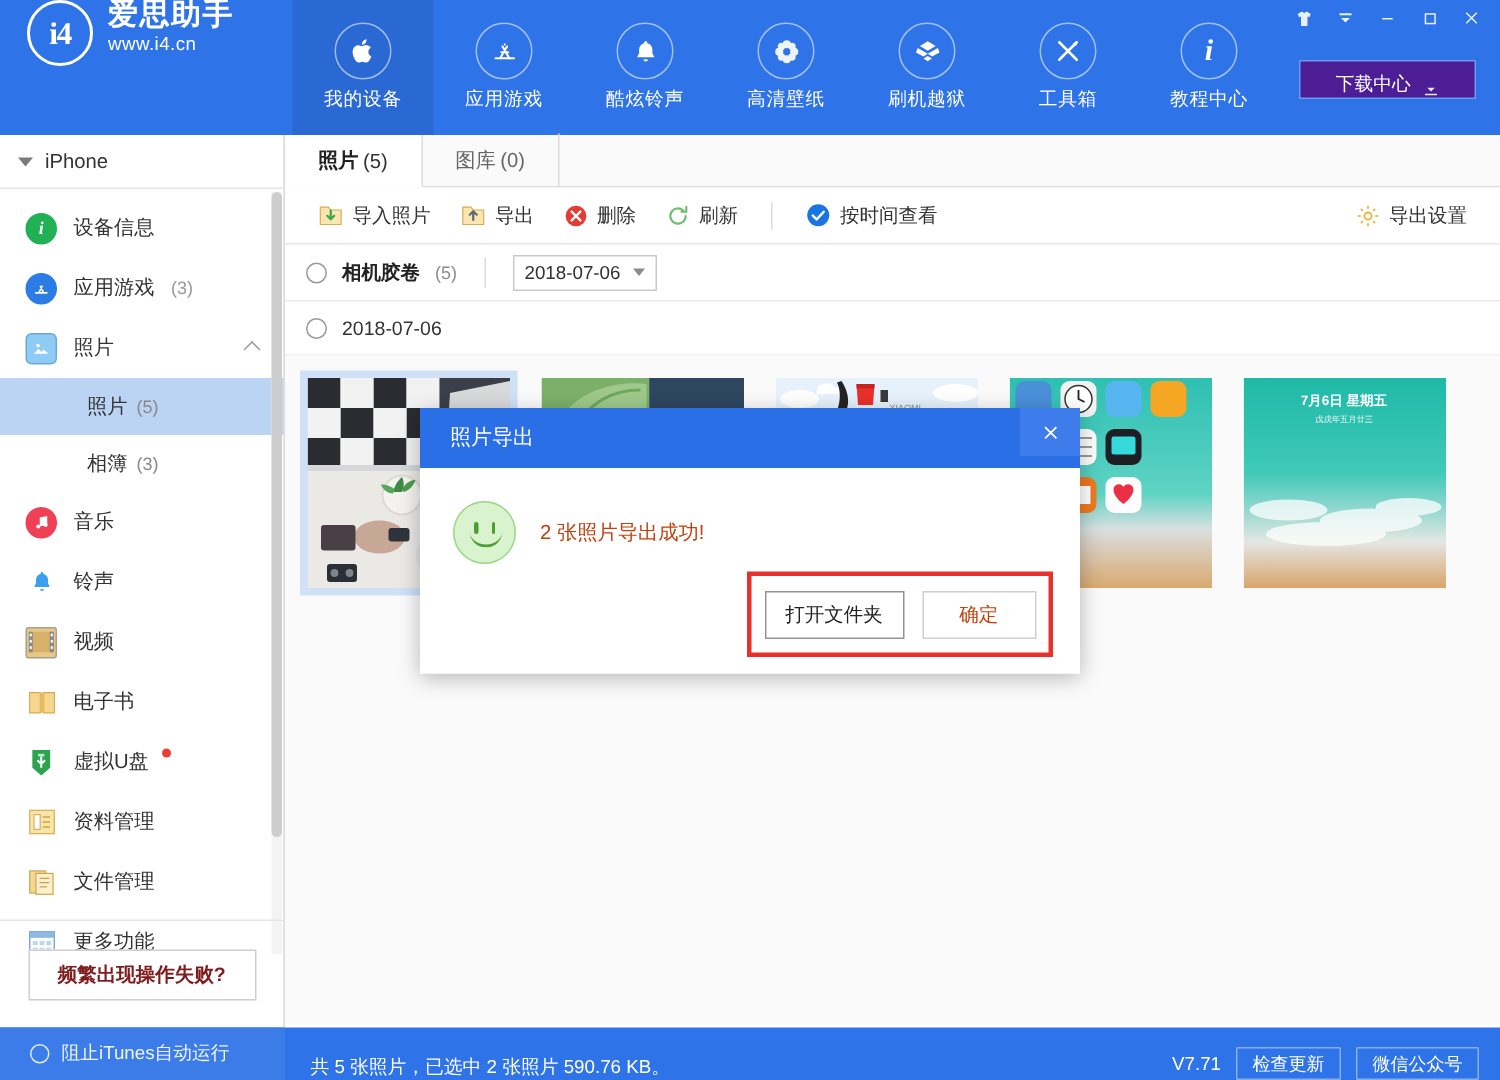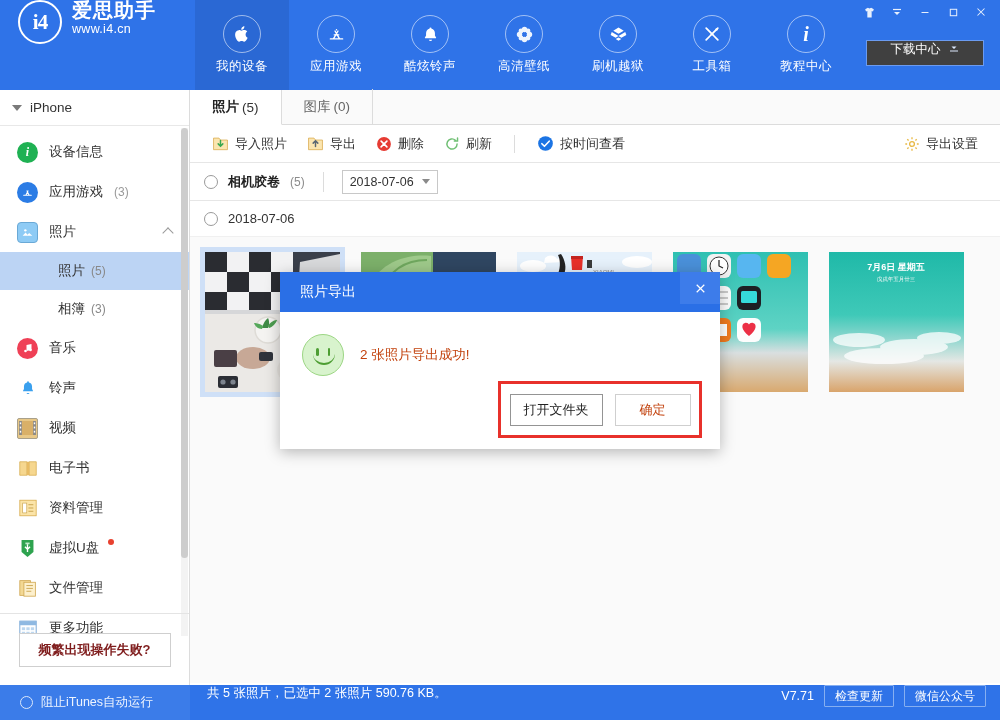--- a/index.html
+++ b/index.html
@@ -63,24 +63,24 @@
   }
   .wc {
     width: 26px; height: 22px;
     display: flex; align-items: center; justify-content: center;
     color: #e8f0fd; cursor: pointer; font-size: 13px;
   }
 
   .dl-center {
     position: absolute; right: 16px; top: 40px;
     width: 118px; height: 26px;
-    background: #404040;
+    background: #4c1d95;
     border: 1px solid #6b9bf0;
     border-radius: 0;
-    display: flex; align-items: flex-start; justify-content: center; gap: 7px;
+    display: flex; align-items: flex-end; justify-content: center; gap: 7px;
     color: #ffffff; font-size: 12.5px; cursor: pointer;
   }
 
   
   .sidebar {
     position: absolute; left: 0; top: 90px;
     width: 190px; height: 595px;
     background: #fff;
     border-right: 1px solid #dcdcdc;
   }
@@ -209,21 +209,21 @@
     width: 145px; height: 150px; padding: 5px;
     background: transparent; position: relative; cursor: pointer;
     display: flex; align-items: center; justify-content: center;
   }
   .thumb.selected { background: #cfe0f7; }
   .thumb-inner { width: 135px; height: 140px; overflow: hidden; position: relative; }
 
   
   .statusbar {
     position: absolute; left: 0; bottom: 0; width: 1000px; height: 35px;
-    background: #2f73e8; display: flex; align-items: flex-start;
+    background: #2f73e8; display: flex; align-items: flex-end;
   }
   .sb-left {
     width: 190px; height: 35px; background: #3b7ce9;
     display: flex; align-items: center; gap: 8px; padding-left: 20px;
     color: #eef4fe; font-size: 12.5px; cursor: pointer;
   }
   .sb-radio {
     width: 13px; height: 13px; border-radius: 50%;
     border: 1.5px solid #dce8fb; flex: 0 0 auto;
   }
@@ -514,39 +514,39 @@
               <path d="M1 2h9.5v18H1z" fill="#f6d78f" stroke="#d7ab4d" stroke-width="1"></path>
               <path d="M13.5 2H23v18h-9.5z" fill="#f6d78f" stroke="#d7ab4d" stroke-width="1"></path>
               <rect x="10.5" y="2" width="3" height="18" fill="#e8bb63"></rect>
             </svg>
         </div>
         <span>电子书</span>
       </div>
 
       <div class="side-item">
         <div class="sico" style="background:transparent;">
+          <svg width="17" height="19" viewBox="0 0 20 22">
+              <path d="M3 1h14v14l-7 6-7-6z" fill="#2ea34f"></path>
+              <rect x="7.5" y="4" width="5" height="2" fill="#bfe9cb"></rect>
+              <path d="M10 6v9M7 9l3 3 3-3" stroke="#fff" stroke-width="1.6" fill="none"></path>
+            </svg>
+        </div>
+        <span>虚拟U盘</span>
+        <span class="reddot"></span>
+      </div>
+
+      <div class="side-item">
+        <div class="sico" style="background:transparent;">
           <svg width="18" height="18" viewBox="0 0 22 22">
               <rect x="1" y="1.5" width="20" height="19" fill="#fbe4a8" stroke="#d9ae4f" stroke-width="1"></rect>
               <rect x="4.5" y="5" width="5" height="12" fill="#fff" stroke="#c9a44f" stroke-width=".8"></rect>
               <path d="M11.5 7h6M11.5 11h6M11.5 15h6" stroke="#c9a44f" stroke-width="1.2"></path>
             </svg>
         </div>
         <span>资料管理</span>
-      </div>
-
-      <div class="side-item">
-        <div class="sico" style="background:transparent;">
-          <svg width="17" height="19" viewBox="0 0 20 22">
-              <path d="M3 1h14v14l-7 6-7-6z" fill="#2ea34f"></path>
-              <rect x="7.5" y="4" width="5" height="2" fill="#bfe9cb"></rect>
-              <path d="M10 6v9M7 9l3 3 3-3" stroke="#fff" stroke-width="1.6" fill="none"></path>
-            </svg>
-        </div>
-        <span>虚拟U盘</span>
-        <span class="reddot"></span>
       </div>
 
       <div class="side-item">
         <div class="sico" style="background:transparent;">
           <svg width="18" height="18" viewBox="0 0 22 22">
               <rect x="1" y="2" width="13" height="18" fill="#f3d894" stroke="#d0a751" stroke-width="1"></rect>
               <rect x="6" y="4" width="14" height="17" fill="#fdf0cd" stroke="#d0a751" stroke-width="1"></rect>
               <path d="M9 8h8M9 11.5h8M9 15h6" stroke="#c9a44f" stroke-width="1.1"></path>
             </svg>
         </div>

